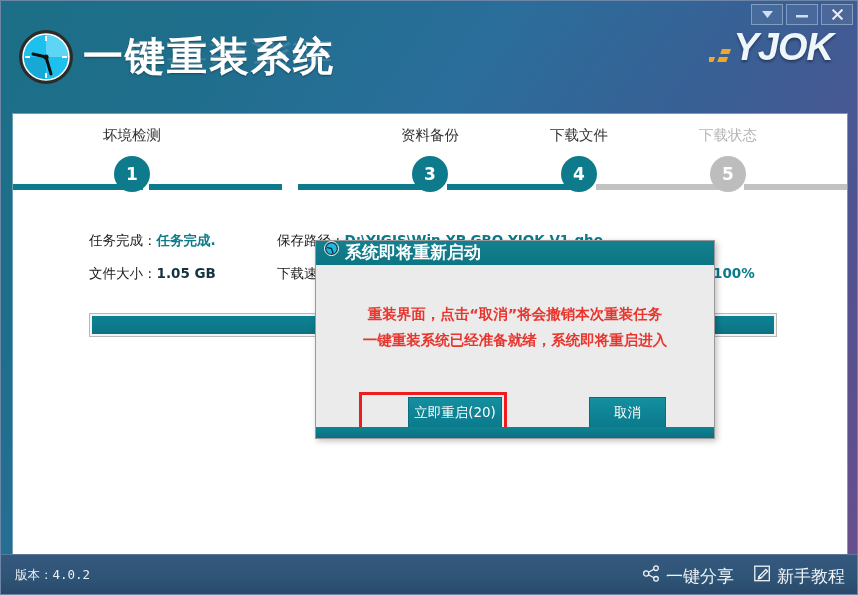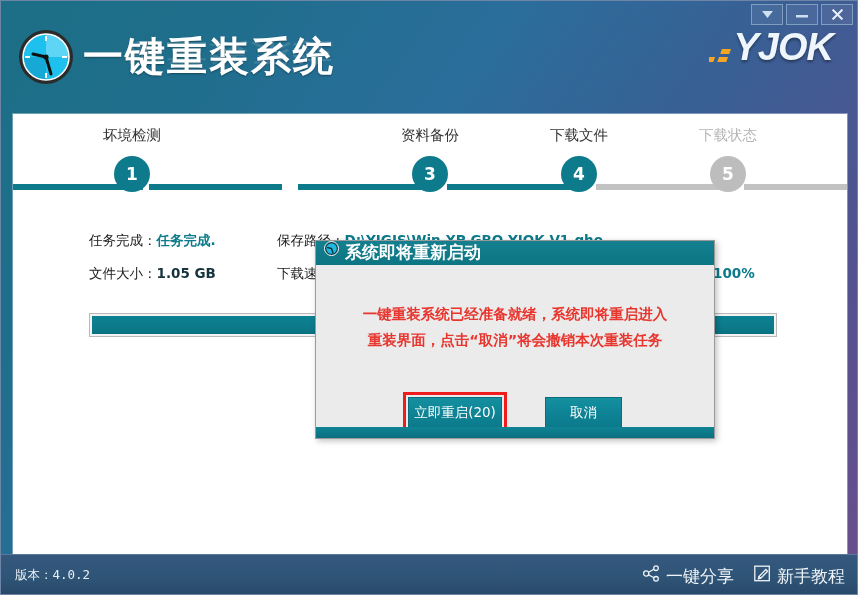--- a/index.html
+++ b/index.html
@@ -227,20 +227,21 @@
   }
   .dlg-btn {
     width: 75px; height: 30px;
     background: linear-gradient(180deg,#14909f 0%, #0e8496 50%, #0b7a8b 100%);
     border: 1px solid #0a6c7c;
     color: #ffffff;
     font-size: 13.5px;
     display: flex; align-items: center; justify-content: center;
     cursor: pointer;
     font-family: "DejaVu Sans", "Liberation Sans", sans-serif;
+    margin-left: 44px;
   }
   .dlg-btn-wrap.highlight {
     border: 3px solid #ee1c1c;
     padding: 2px;
     background: #ebebeb;
   }
   .dlg-btn-wrap.plain { padding: 5px; }
   #dlg-footer {
     position: absolute;
     left: 0; bottom: 0;
@@ -387,22 +388,22 @@
           <circle cx="7.5" cy="7.5" r="7" fill="#0b3c4a" stroke="#ffffff" stroke-width="1"></circle>
           <circle cx="7.5" cy="7.5" r="5.2" fill="#21b8e0"></circle>
           <path d="M7.5 7.5 L3.6 6.6 M7.5 7.5 L9 12" stroke="#06323d" stroke-width="1.4" stroke-linecap="round"></path>
         </svg>
       </span>
       <span>系统即将重新启动</span>
     </div>
 
     <div id="dlg-body">
       <div id="dlg-msg">
+        <div>重装界面，点击“取消”将会撤销本次重装任务</div>
         <div>一键重装系统已经准备就绪，系统即将重启进入</div>
-        <div>重装界面，点击“取消”将会撤销本次重装任务</div>
       </div>
 
       <div id="dlg-buttons">
         <div class="dlg-btn-wrap highlight">
           <div class="dlg-btn" style="width:92px;">立即重启(20)</div>
         </div>
         <div class="dlg-btn-wrap plain">
           <div class="dlg-btn">取消</div>
         </div>
       </div>

